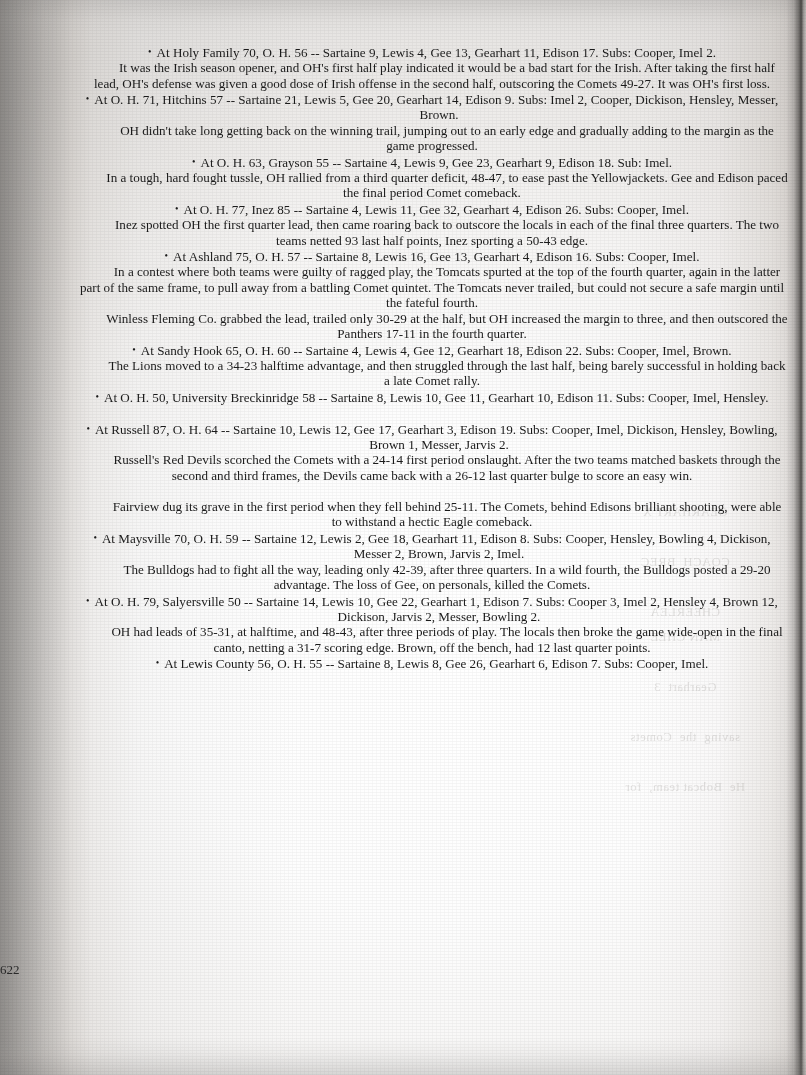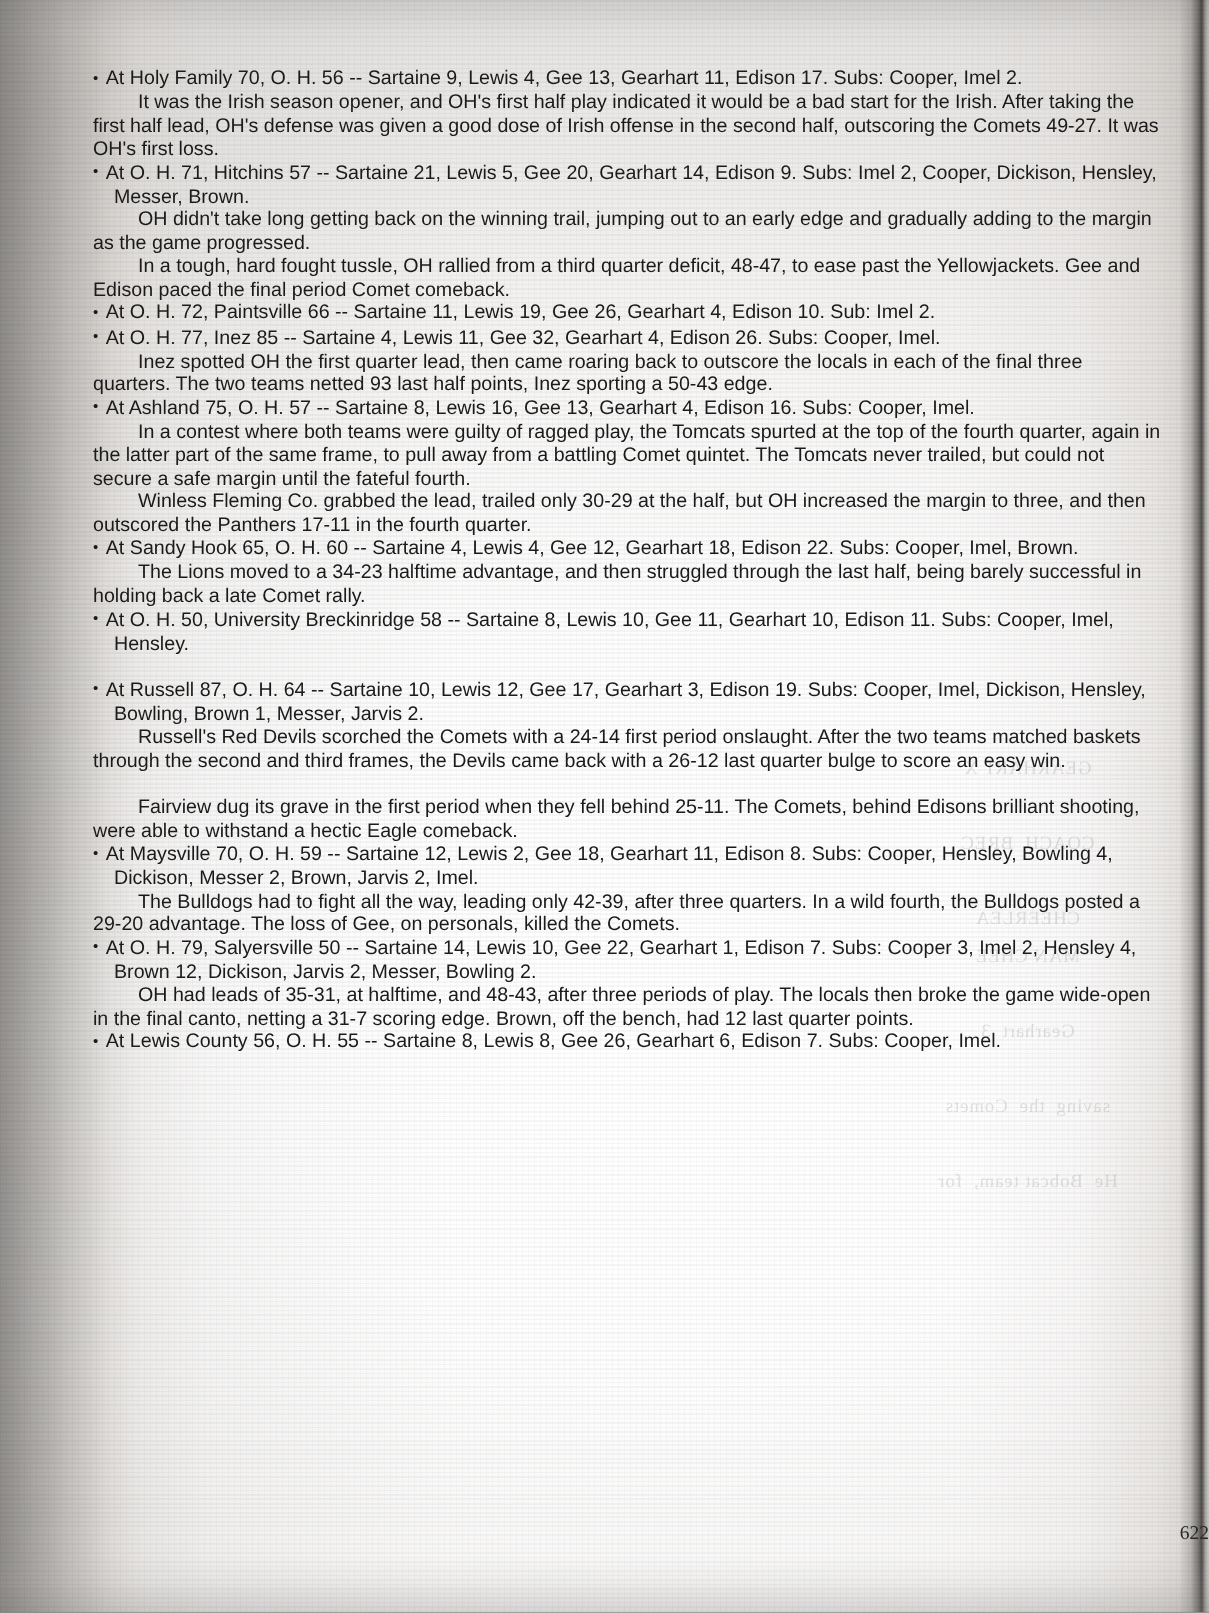--- a/index.html
+++ b/index.html
@@ -92,28 +92,28 @@
     letter-spacing: 0.6px;
     color: rgba(120,116,112,0.20);
     transform: scaleX(-1);
     pointer-events: none;
     user-select: none;
     white-space: pre;
   }
 
   #text-column {
     position: absolute;
-    left: 62px;
+    left: 76px;
     top: 44px;
     width: 712px;
-    font-family: Liberation Sans, sans-serif;
+    font-family: Liberation Serif, serif;
     font-size: 13.1px;
     line-height: 15.55px;
     color: #1b1b1b;
-    text-align: left;
+    text-align: center;
     -webkit-font-smoothing: antialiased;
   }
 
   .entry {
     margin: 0;
     text-indent: -14px;
     padding-left: 14px;
   }
   .entry .bullet {
     font-size: 10px;
@@ -125,22 +125,22 @@
     text-indent: 30px;
   }
   .spacer {
     height: 15.55px;
   }
 
   #page-number {
     position: absolute;
     left: 0;
     right: 0;
-    top: 1014px;
-    text-align: right;
+    top: 962px;
+    text-align: left;
     font-family: "Liberation Serif", "DejaVu Serif", serif;
     font-size: 13px;
     color: #2a2a2a;
   }
 
   
   #grain {
     position: absolute;
     inset: 0;
     pointer-events: none;
@@ -171,22 +171,22 @@
 
 saving  the  Comets
 
 He  Bobcat team,  for</div>
 
   <div id="text-column">
       <p class="entry"><span class="bullet">•</span><span>At Holy Family 70, O. H. 56 -- Sartaine 9, Lewis 4, Gee 13, Gearhart 11, Edison 17.   Subs: Cooper, Imel 2.</span></p>
       <p class="para">It was the Irish season opener, and OH's first half play indicated it would be a bad start for the Irish.   After taking the first half lead, OH's defense was given a good dose of Irish offense in the second half, outscoring the Comets 49-27.   It was OH's first loss.</p>
       <p class="entry"><span class="bullet">•</span><span>At O. H. 71, Hitchins 57 -- Sartaine 21, Lewis 5, Gee 20, Gearhart 14, Edison 9.   Subs: Imel 2, Cooper, Dickison, Hensley, Messer, Brown.</span></p>
       <p class="para">OH didn't take long getting back on the winning trail, jumping out to an early edge and gradually adding to the margin as the game progressed.</p>
+      <p class="entry"><span class="bullet">•</span><span>At O. H. 63, Grayson 55 -- Sartaine 4, Lewis 9, Gee 23, Gearhart 9, Edison 18.   Sub: Imel.</span></p>
       <p class="para">In a tough, hard fought tussle, OH rallied from a third quarter deficit, 48-47, to ease past the Yellowjackets.   Gee and Edison paced the final period Comet comeback.</p>
-      <p class="entry"><span class="bullet">•</span><span>At O. H. 72, Paintsville 66 -- Sartaine 11, Lewis 19, Gee 26, Gearhart 4, Edison 10.   Sub: Imel 2.</span></p>
       <p class="entry"><span class="bullet">•</span><span>At O. H. 77, Inez 85 -- Sartaine 4, Lewis 11, Gee 32, Gearhart 4, Edison 26.   Subs: Cooper, Imel.</span></p>
       <p class="para">Inez spotted OH the first quarter lead, then came roaring back to outscore the locals in each of the final three quarters.   The two teams netted 93 last half points, Inez sporting a 50-43 edge.</p>
       <p class="entry"><span class="bullet">•</span><span>At Ashland 75, O. H. 57 -- Sartaine 8, Lewis 16, Gee 13, Gearhart 4, Edison 16.   Subs: Cooper, Imel.</span></p>
       <p class="para">In a contest where both teams were guilty of ragged play, the Tomcats spurted at the top of the fourth quarter, again in the latter part of the same frame, to pull away from a battling Comet quintet.   The Tomcats never trailed, but could not secure a safe margin until the fateful fourth.</p>
       <p class="para">Winless Fleming Co. grabbed the lead, trailed only 30-29 at the half, but OH increased the margin to three, and then outscored the Panthers 17-11 in the fourth quarter.</p>
       <p class="entry"><span class="bullet">•</span><span>At Sandy Hook 65, O. H. 60 -- Sartaine 4, Lewis 4, Gee 12, Gearhart 18, Edison 22.   Subs: Cooper, Imel, Brown.</span></p>
       <p class="para">The Lions moved to a 34-23 halftime advantage, and then struggled through the last half, being barely successful in holding back a late Comet rally.</p>
       <p class="entry"><span class="bullet">•</span><span>At O. H. 50, University Breckinridge 58 -- Sartaine 8, Lewis 10, Gee 11, Gearhart 10, Edison 11.  Subs: Cooper, Imel, Hensley.</span></p>
       <div class="spacer"></div>
       <p class="entry"><span class="bullet">•</span><span>At Russell 87, O. H. 64 -- Sartaine 10, Lewis 12, Gee 17, Gearhart 3, Edison 19.   Subs: Cooper, Imel, Dickison, Hensley, Bowling, Brown 1, Messer, Jarvis 2.</span></p>

